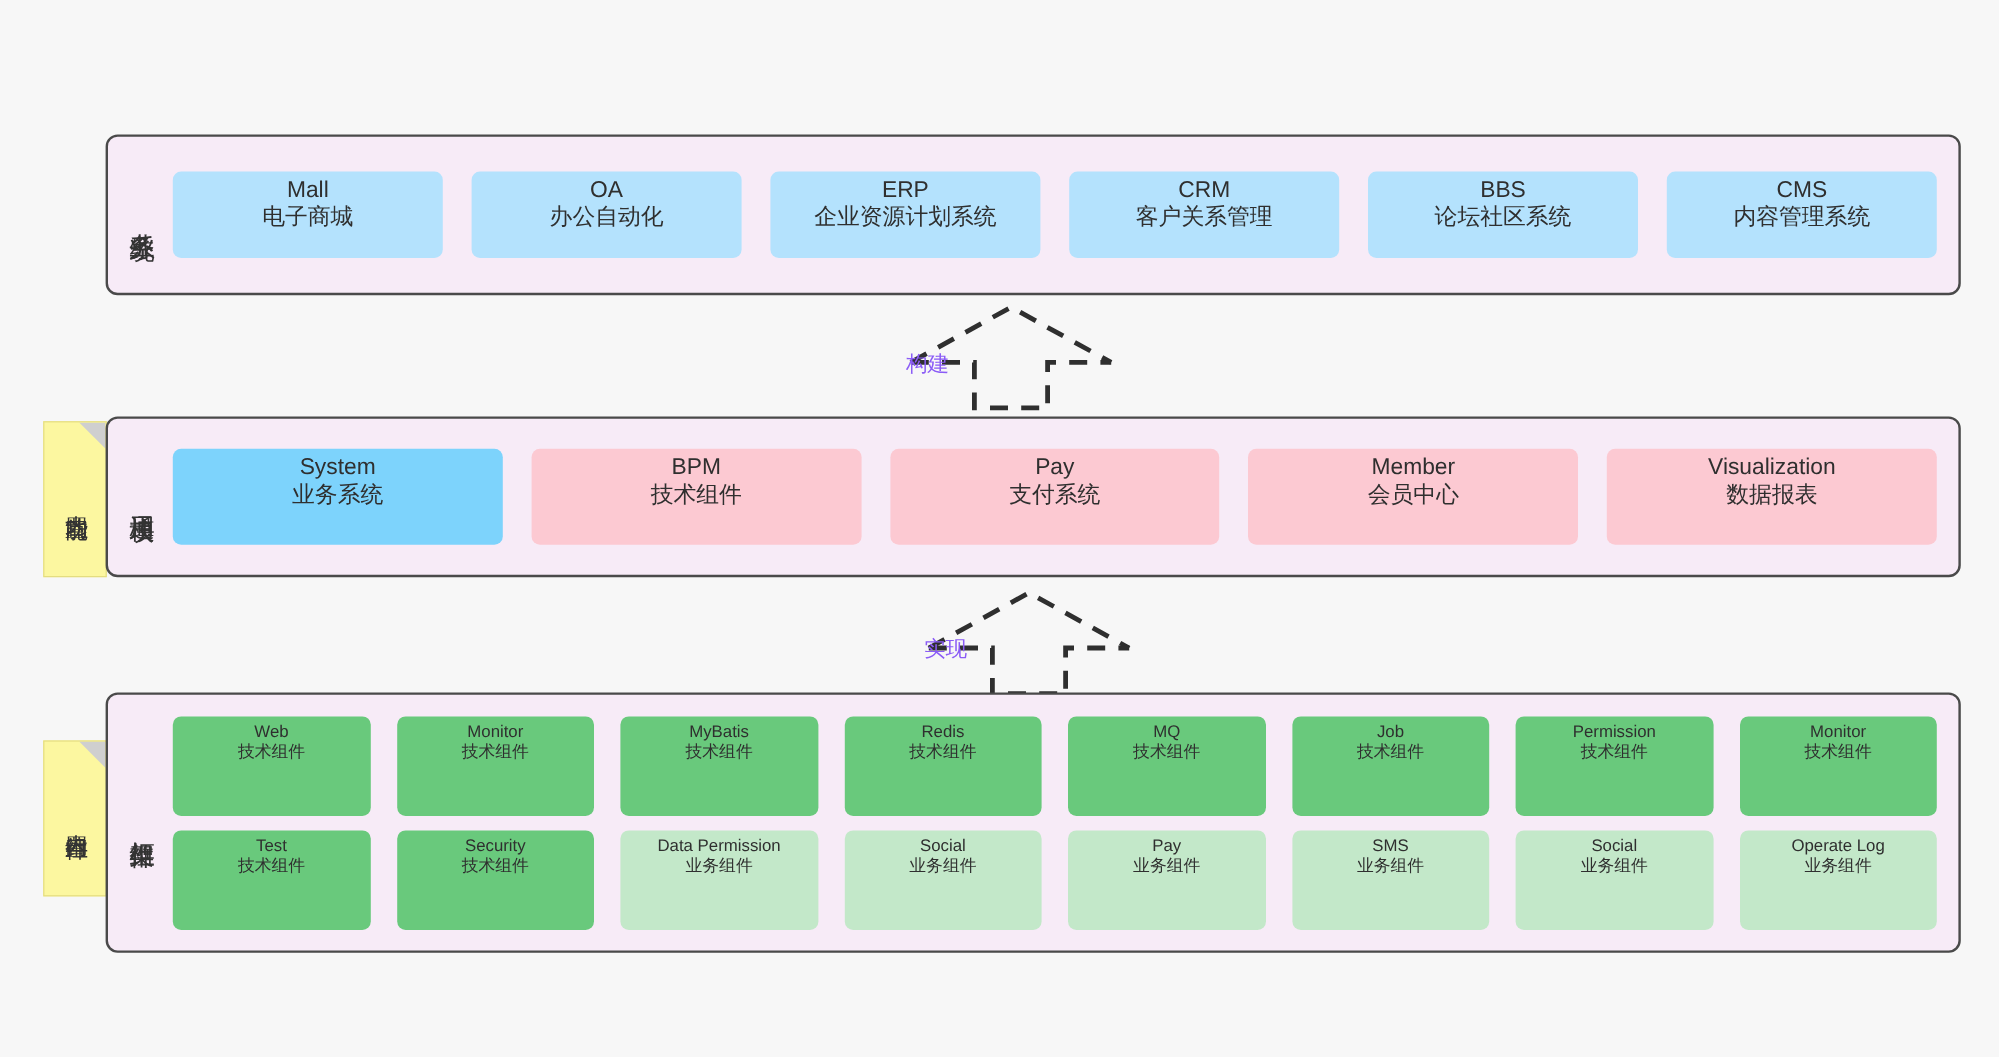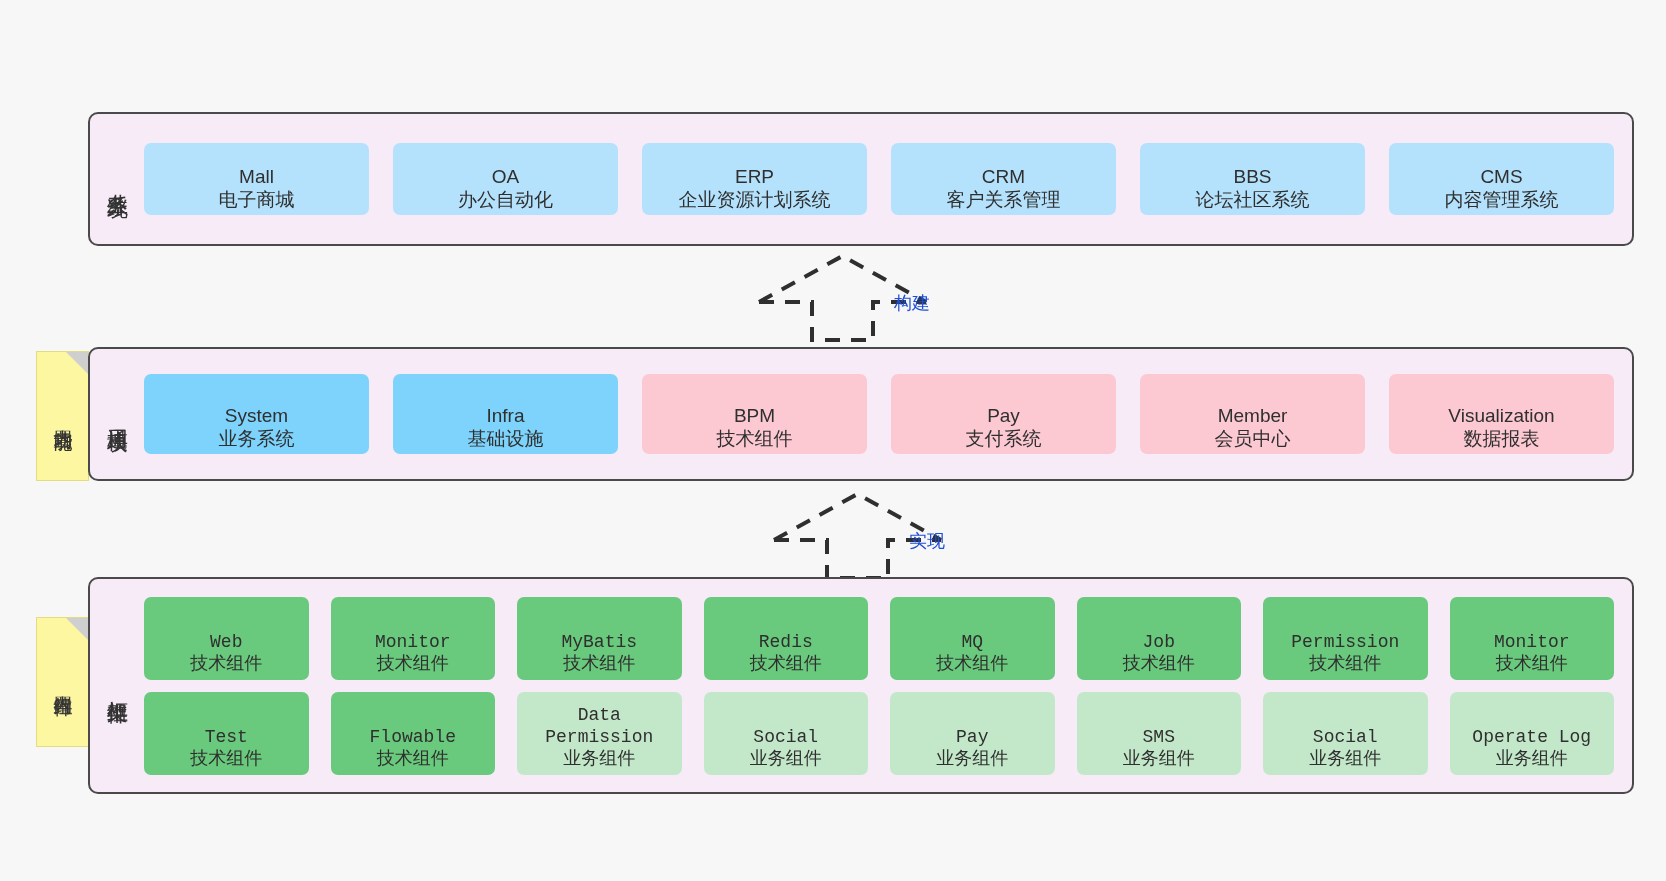--- a/index.html
+++ b/index.html
@@ -64,21 +64,21 @@
     flex-direction: row;
     gap: 24px;
   }
 
   .node {
     flex: 1 1 0;
     border-radius: 7px;
     display: flex;
     flex-direction: column;
     align-items: center;
-    justify-content: flex-end;
+    justify-content: flex-start;
     text-align: center;
     font-size: 19px;
     line-height: 1.22;
     color: #2f2f2f;
     box-sizing: border-box;
     padding: 4px 6px;
     user-select: none;
   }
   .node .en { display: block; }
   .node .cn { display: block; }
@@ -90,21 +90,21 @@
   .node.greenlight  { background: #c3e8c9; }
 
   
   #layer-business  { left: 88px;  top: 112px; width: 1546px; height: 134px; }
   #layer-business .node { height: 72px; }
 
   #layer-common    { left: 88px;  top: 347px; width: 1546px; height: 134px; }
   #layer-common .node { height: 80px; }
 
   #layer-framework { left: 88px;  top: 577px; width: 1546px; height: 217px; }
-  #layer-framework .node { height: 83px; font-size: 18px; font-family: Liberation Mono, monospace; }
+  #layer-framework .node { height: 83px; font-size: 14px; }
   #layer-framework .box-row { gap: 22px; }
   #layer-framework .layer-body { gap: 12px; padding-top: 12px; padding-bottom: 12px; }
 
   
   .note {
     position: absolute;
     background: #fcf7a0;
     border: 1px solid #e4dd80;
     box-sizing: border-box;
     display: flex;
@@ -132,23 +132,23 @@
 
   
   .arrow {
     position: absolute;
     user-select: none;
   }
   .arrow svg { display: block; }
   .arrow-label {
     position: absolute;
     left: 0; right: 0;
-    text-align: right;
+    text-align: left;
     font-size: 18px;
-    color: #1d4ed8;
+    color: #8b5cf6;
     white-space: nowrap;
   }
 
   #arrow-build { left: 755px; top: 250px; width: 175px; height: 92px; }
   #arrow-build .arrow-label { top: 41px; }
 
   #arrow-impl  { left: 770px; top: 488px; width: 175px; height: 92px; }
   #arrow-impl  .arrow-label { top: 41px; }
 </style>
 </head>
@@ -201,24 +201,20 @@
   </div>
 
   <div class="layer" id="layer-common">
     <div class="layer-title">通用模块</div>
     <div class="layer-body">
       <div class="box-row">
         <div class="node red">
           <span class="en">System</span>
           <span class="cn">业务系统</span>
         </div>
-        <div class="node red">
-          <span class="en">Infra</span>
-          <span class="cn">基础设施</span>
-        </div>
         <div class="node pinklight">
           <span class="en">BPM</span>
           <span class="cn">技术组件</span>
         </div>
         <div class="node pinklight">
           <span class="en">Pay</span>
           <span class="cn">支付系统</span>
         </div>
         <div class="node pinklight">
           <span class="en">Member</span>
@@ -282,21 +278,21 @@
           <span class="cn">技术组件</span>
         </div>
       </div>
 
       <div class="box-row">
         <div class="node green">
           <span class="en">Test</span>
           <span class="cn">技术组件</span>
         </div>
         <div class="node green">
-          <span class="en">Flowable</span>
+          <span class="en">Security</span>
           <span class="cn">技术组件</span>
         </div>
         <div class="node greenlight">
           <span class="en">Data Permission</span>
           <span class="cn">业务组件</span>
         </div>
         <div class="node greenlight">
           <span class="en">Social</span>
           <span class="cn">业务组件</span>
         </div>

